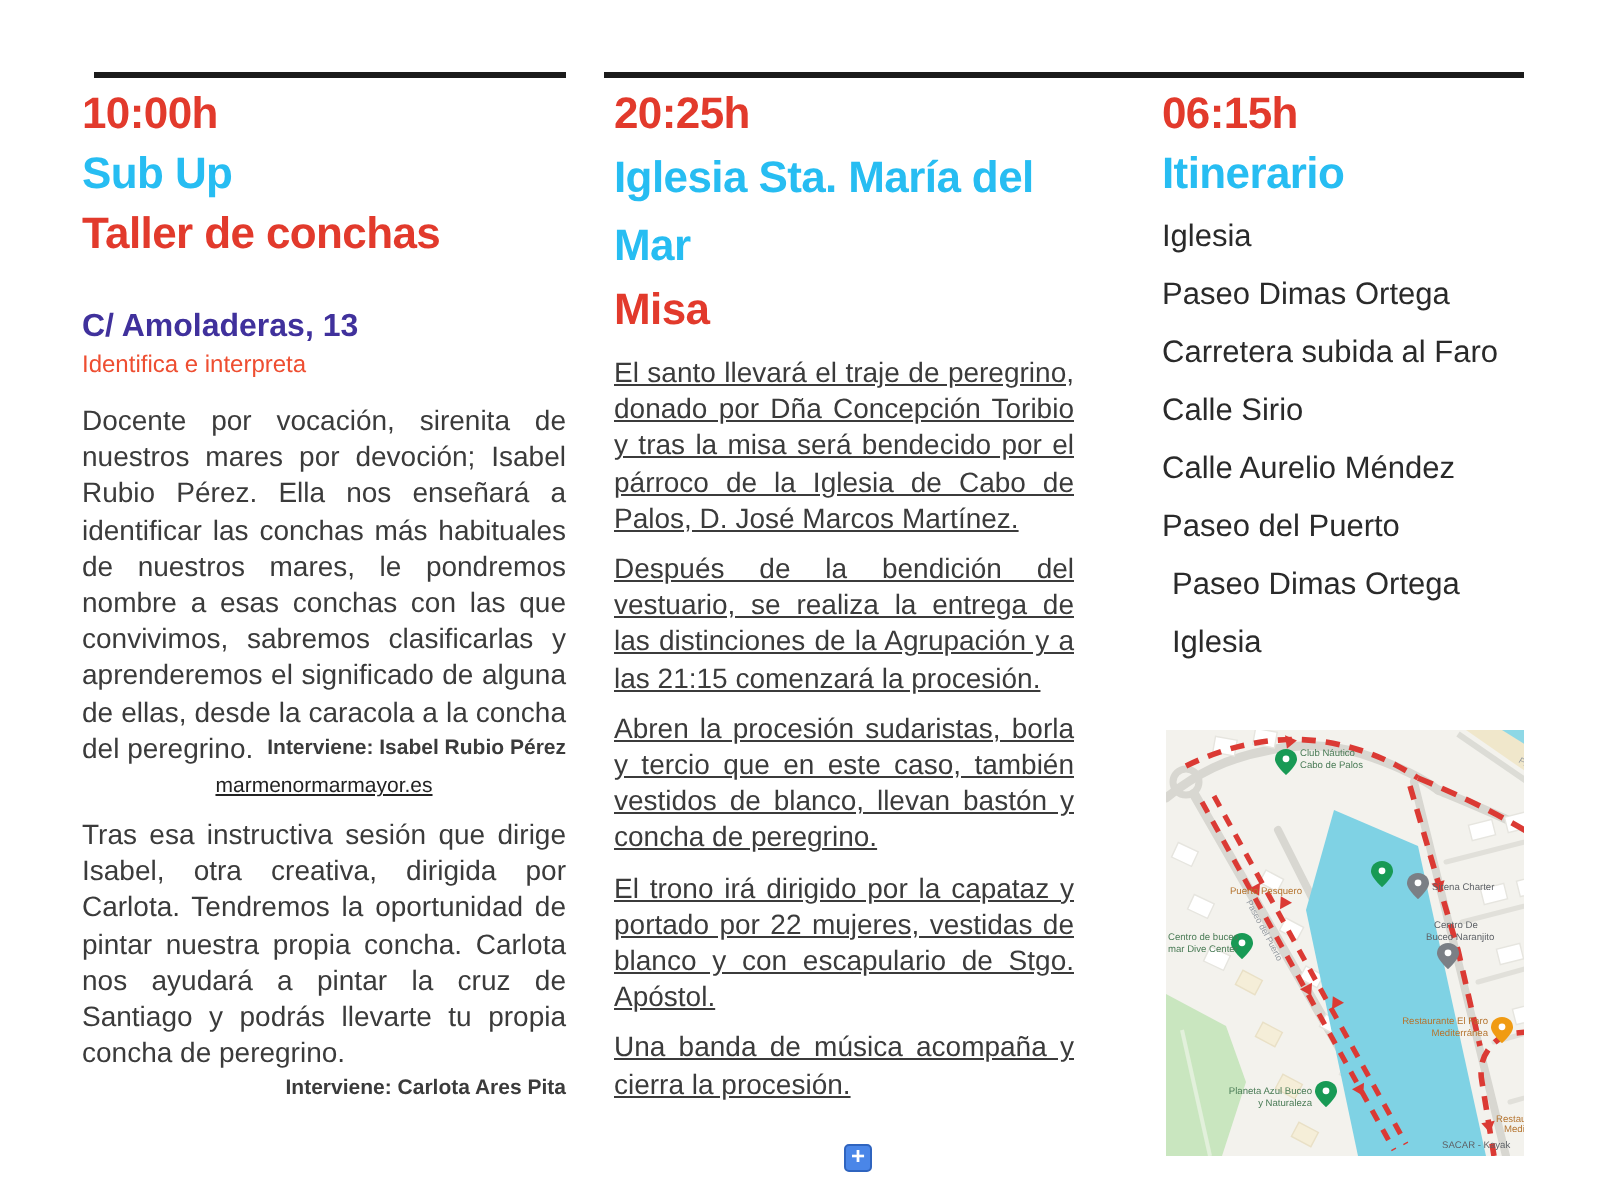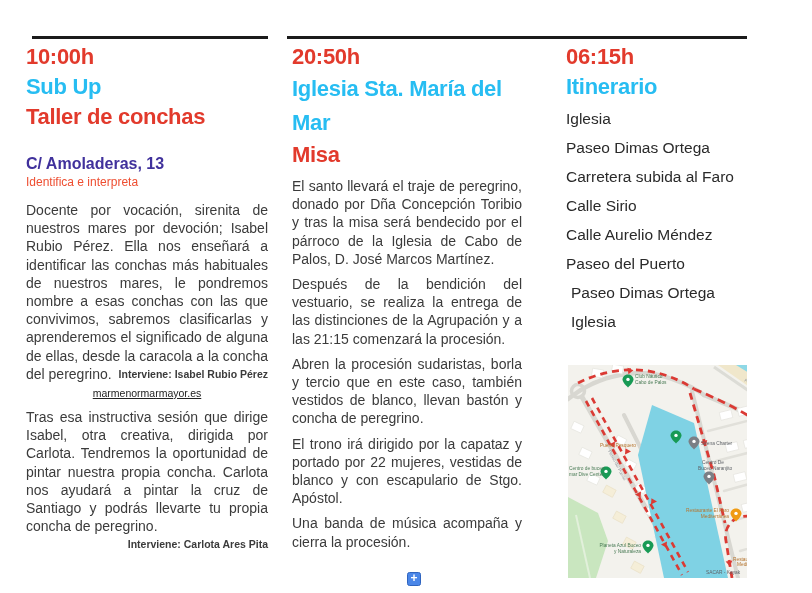--- a/index.html
+++ b/index.html
@@ -1,17 +1,17 @@
 <!DOCTYPE html>
 <html lang="es"><head>
 <meta charset="utf-8">
 <style>
   html,body{margin:0;padding:0;background:#fff;}
   body{font-family:"Liberation Sans", sans-serif;}
-  #page{position:relative;width:747px;height:593px;background:#ffffff;overflow:hidden;}
+  #page{position:relative;width:747px;height:593px;background:#ffffff;overflow:hidden;margin-left:15px;}
 
   .rule{position:absolute;top:36px;height:3px;background:#1b1b1b;}
   #rule1{left:32px;width:236px;}
   #rule2{left:287px;width:506px;}
 
   .col{position:absolute;top:42px;}
   #col1{left:26px;width:242px;}
   #col2{left:292px;width:230px;}
   #col3{left:566px;width:246px;}
 
@@ -21,21 +21,21 @@
   #col2 .cyan{line-height:34px;}
 
   .address{margin-top:22px;font-size:16px;font-weight:700;color:#40319c;line-height:19px;}
   .tagline{font-size:12px;color:#ee4e31;line-height:19px;}
 
   .body{margin:9px 0 0 0;font-size:14px;line-height:18.2px;color:#3b3b3b;text-align:justify;}
   .byline{float:right;font-size:10.5px;color:#3b3b3b;line-height:18.2px;font-weight:bold;}
   .weblink{display:block;margin-top:4px;text-align:center;font-size:10.5px;color:#222;text-decoration:underline;}
   .crea{margin-top:3px;font-size:18.5px;line-height:22px;color:#ee4e31;}
 
-  #col2 .body{margin:7px 0 6px 0;line-height:18.2px;}
+  #col2 .body{margin:7px 0 6px 0;line-height:18.2px;text-decoration:underline;}
 
   .itin{margin-top:2px;}
   .itin-item{height:29px;display:flex;align-items:center;font-size:15.5px;color:#2a2a2a;}
   .itin-item.indent{padding-left:5px;}
 
   #map{position:absolute;left:568px;top:365px;width:242px;height:213px;}
   #map svg{display:block;}
 
   #expand{position:absolute;left:407px;top:572px;width:14px;height:14px;background:#4a86e8;
     border:1px solid #2f64bf;border-radius:2.5px;box-sizing:border-box;color:#fff;font-size:12px;
@@ -60,21 +60,21 @@
     <div class="h red">Taller de conchas</div>
     <div class="address">C/ Amoladeras, 13</div>
     <div class="tagline">Identifica e interpreta</div>
     <p class="body"><span>Docente por vocación, sirenita de nuestros mares por devoción; Isabel Rubio Pérez. Ella nos enseñará a identificar las conchas más habituales de nuestros mares, le pondremos nombre a esas conchas con las que convivimos, sabremos clasificarlas y aprenderemos el significado de alguna de ellas, desde la caracola a la concha del peregrino.</span><span class="byline">Interviene: Isabel Rubio Pérez</span></p>
     <span class="weblink">marmenormarmayor.es</span>
     <p class="body"><span>Tras esa instructiva sesión que dirige Isabel, otra creativa, dirigida por Carlota. Tendremos la oportunidad de pintar nuestra propia concha. Carlota nos ayudará a pintar la cruz de Santiago y podrás llevarte tu propia concha de peregrino.</span><span class="byline">Interviene: Carlota Ares Pita</span></p>
 
   </div>
 
   <div class="col" id="col2">
-    <div class="h red">20:50h</div>
+    <div class="h red">20:25h</div>
     <div class="h cyan">Iglesia Sta. María del Mar</div>
     <div class="h red">Misa</div>
     <p class="body">El santo llevará el traje de peregrino, donado por Dña Concepción Toribio y tras la misa será bendecido por el párroco de la Iglesia de Cabo de Palos, D. José Marcos Martínez.</p>
     <p class="body">Después de la bendición del vestuario, se realiza la entrega de las distinciones de la Agrupación y a las 21:15 comenzará la procesión.</p>
     <p class="body">Abren la procesión sudaristas, borla y tercio que en este caso, también vestidos de blanco, llevan bastón y concha de peregrino.</p>
     <p class="body">El trono irá dirigido por la capataz y portado por 22 mujeres, vestidas de blanco y con escapulario de Stgo. Apóstol.</p>
     <p class="body">Una banda de música acompaña y cierra la procesión.</p>
   </div>
 
   <div class="col" id="col3">

